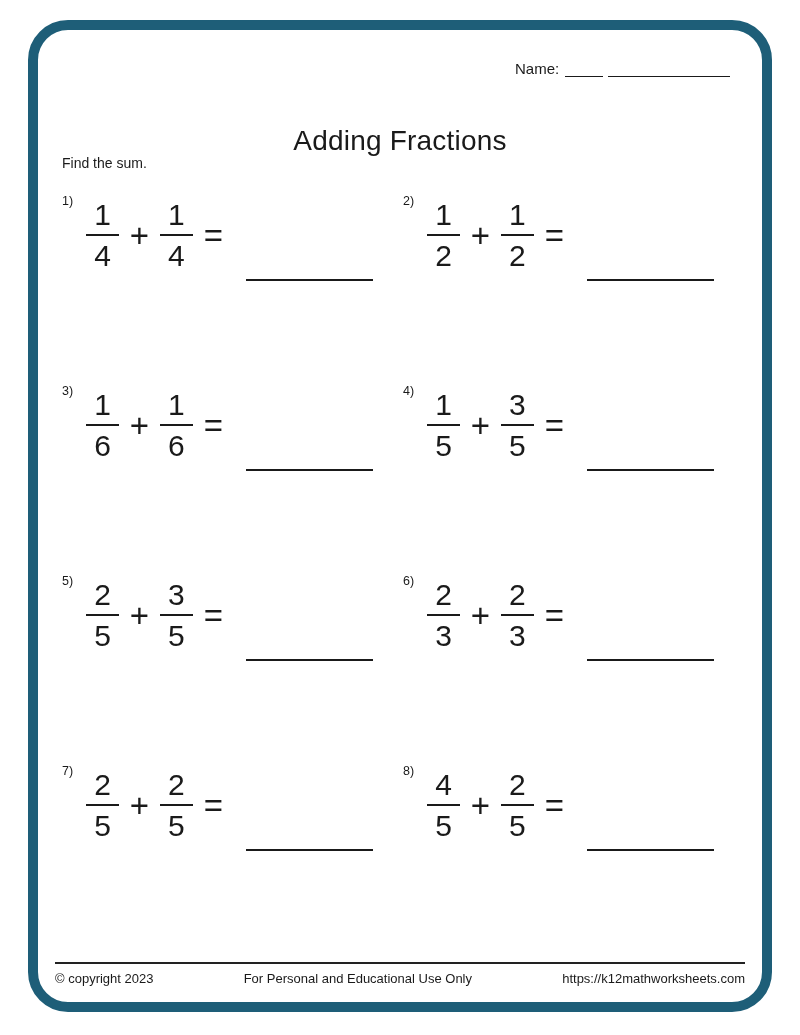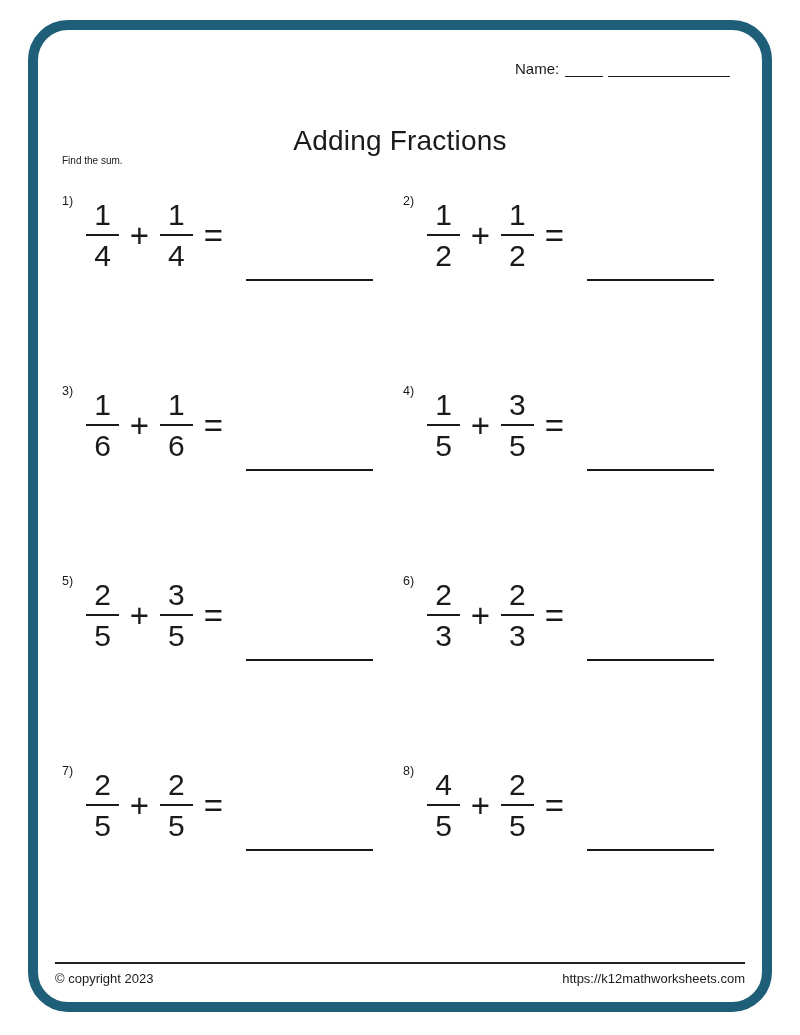--- a/index.html
+++ b/index.html
@@ -48,21 +48,21 @@
     text-align: center;
     font-size: 28px;
     font-weight: 400;
     letter-spacing: 0.2px;
     margin-top: 12px;
   }
   .instruction {
     position: absolute;
     left: 62px;
     top: 155px;
-    font-size: 10px;
+    font-size: 14px;
   }
   .problems {
     position: absolute;
     left: 62px;
     top: 192px;
     display: grid;
     grid-template-columns: 341px 341px;
     grid-auto-rows: 190px;
   }
   .problem {
@@ -277,15 +277,16 @@
         <span class="op">=</span>
         <span class="blank"></span>
       </div>
     </div>
 
   </div>
 
   <div class="footer-rule"></div>
   <div class="footer-text">
     <span>© copyright 2023</span>
+    <span>For Personal and Educational Use Only</span>
     <span>https://k12mathworksheets.com</span>
   </div>
 </div>
 
 </body></html>

